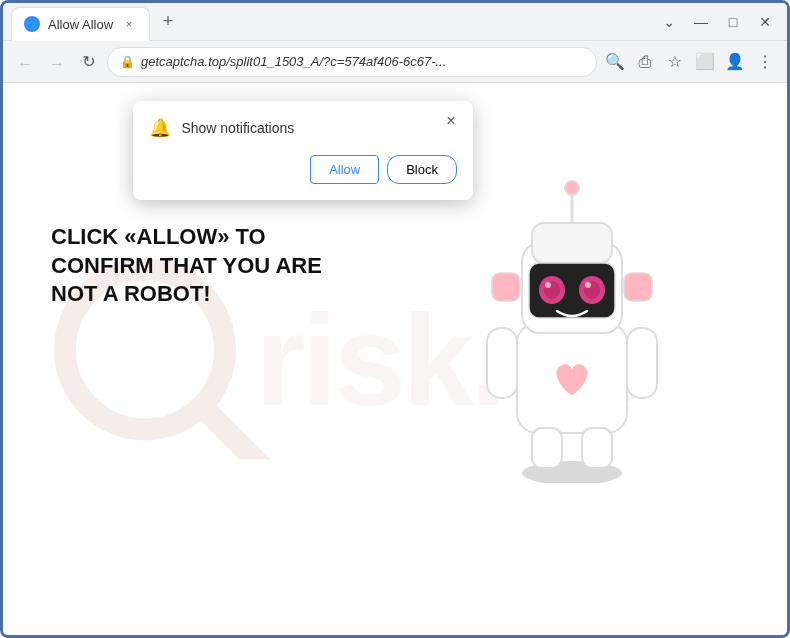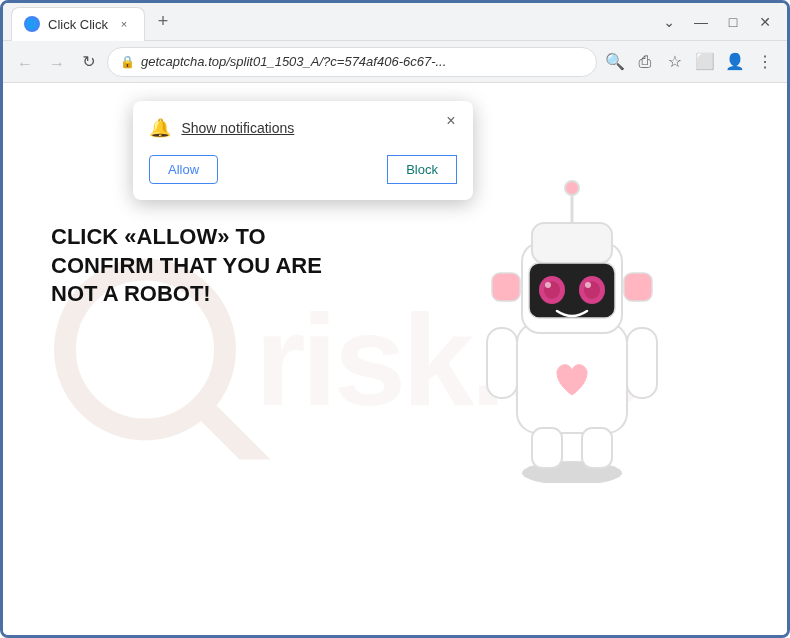--- a/index.html
+++ b/index.html
@@ -218,42 +218,41 @@
       gap: 10px;
       margin-bottom: 16px;
     }
     .bell-icon {
       font-size: 18px;
       color: #555;
     }
     .notification-label {
       font-size: 14px;
       color: #333;
-      text-decoration: underline;
     }
     .popup-buttons {
       display: flex;
-      justify-content: space-between;
+      justify-content: flex-end;
       gap: 8px;
     }
     .btn-allow {
       padding: 6px 18px;
       border: 1px solid #4285f4;
       background: transparent;
       color: #4285f4;
       border-radius: 4px;
       font-size: 13px;
       cursor: pointer;
     }
     .btn-block {
       padding: 6px 18px;
       border: 1px solid #4285f4;
       background: transparent;
-      color: #0f766e;
-      border-radius: 0;
+      color: #000000;
+      border-radius: 12px;
       font-size: 13px;
       cursor: pointer;
     }
 
     
     .main-text {
       position: absolute;
       left: 48px;
       top: 140px;
       font-size: 22px;
@@ -275,21 +274,21 @@
   </style>
 </head>
 <body>
 
 <div class="title-bar">
   <div class="tab-strip">
     <div class="tab">
       <div class="tab-favicon">
         <span>🌐</span>
       </div>
-      <span>Click Click</span>
+      <span>Allow Allow</span>
       <div class="tab-close">×</div>
     </div>
     <div class="new-tab-btn">+</div>
   </div>
   <div class="window-controls">
     <div class="win-ctrl">⌄</div>
     <div class="win-ctrl">—</div>
     <div class="win-ctrl">□</div>
     <div class="win-ctrl close">✕</div>
   </div>

